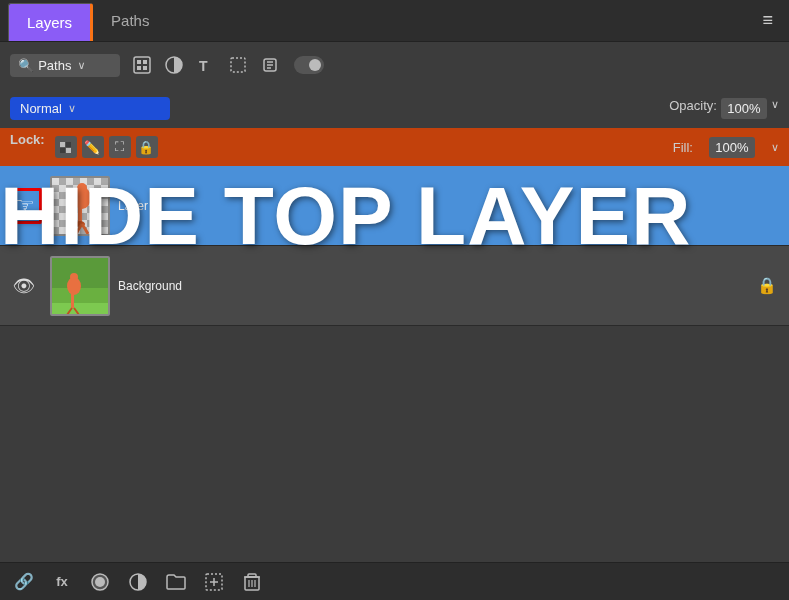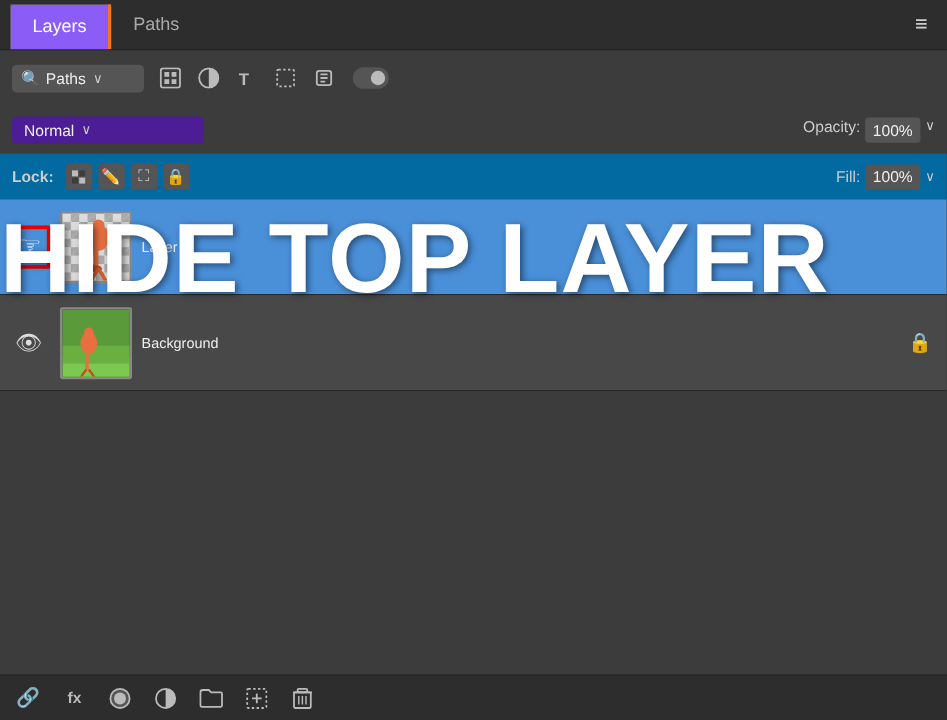--- a/index.html
+++ b/index.html
@@ -130,21 +130,21 @@
       display: flex;
       align-items: center;
       padding: 6px 10px;
       gap: 8px;
       background: #3c3c3c;
       height: 40px;
     }
     .blend-dropdown {
       display: flex;
       align-items: center;
-      background: #4c1d95;
+      background: #1d4ed8;
       border-radius: 4px;
       padding: 4px 10px;
       gap: 6px;
       cursor: pointer;
       min-width: 160px;
     }
     .blend-dropdown .label {
       color: #eee;
       font-size: 13px;
     }
@@ -173,24 +173,23 @@
     }
     .opacity-chevron {
       color: #ccc;
       font-size: 11px;
       cursor: pointer;
     }
 
     
     .lock-bar {
       display: flex;
-      align-items: center;
       padding: 4px 10px;
       gap: 6px;
-      background: #0369a1;
+      background: #c2410c;
       height: 38px;
     }
     .lock-label {
       color: #ccc;
       font-size: 13px;
       font-weight: bold;
     }
     .lock-icons {
       display: flex;
       align-items: center;
@@ -205,21 +204,21 @@
       display: flex;
       align-items: center;
       justify-content: center;
       cursor: pointer;
       font-size: 13px;
       color: #ccc;
     }
     .fill-group {
       display: flex;
       align-items: center;
-      gap: 4px;
+      gap: 16px;
       margin-left: auto;
     }
     .fill-label {
       color: #ccc;
       font-size: 13px;
     }
     .fill-value {
       background: #555;
       border-radius: 3px;
       color: #eee;

